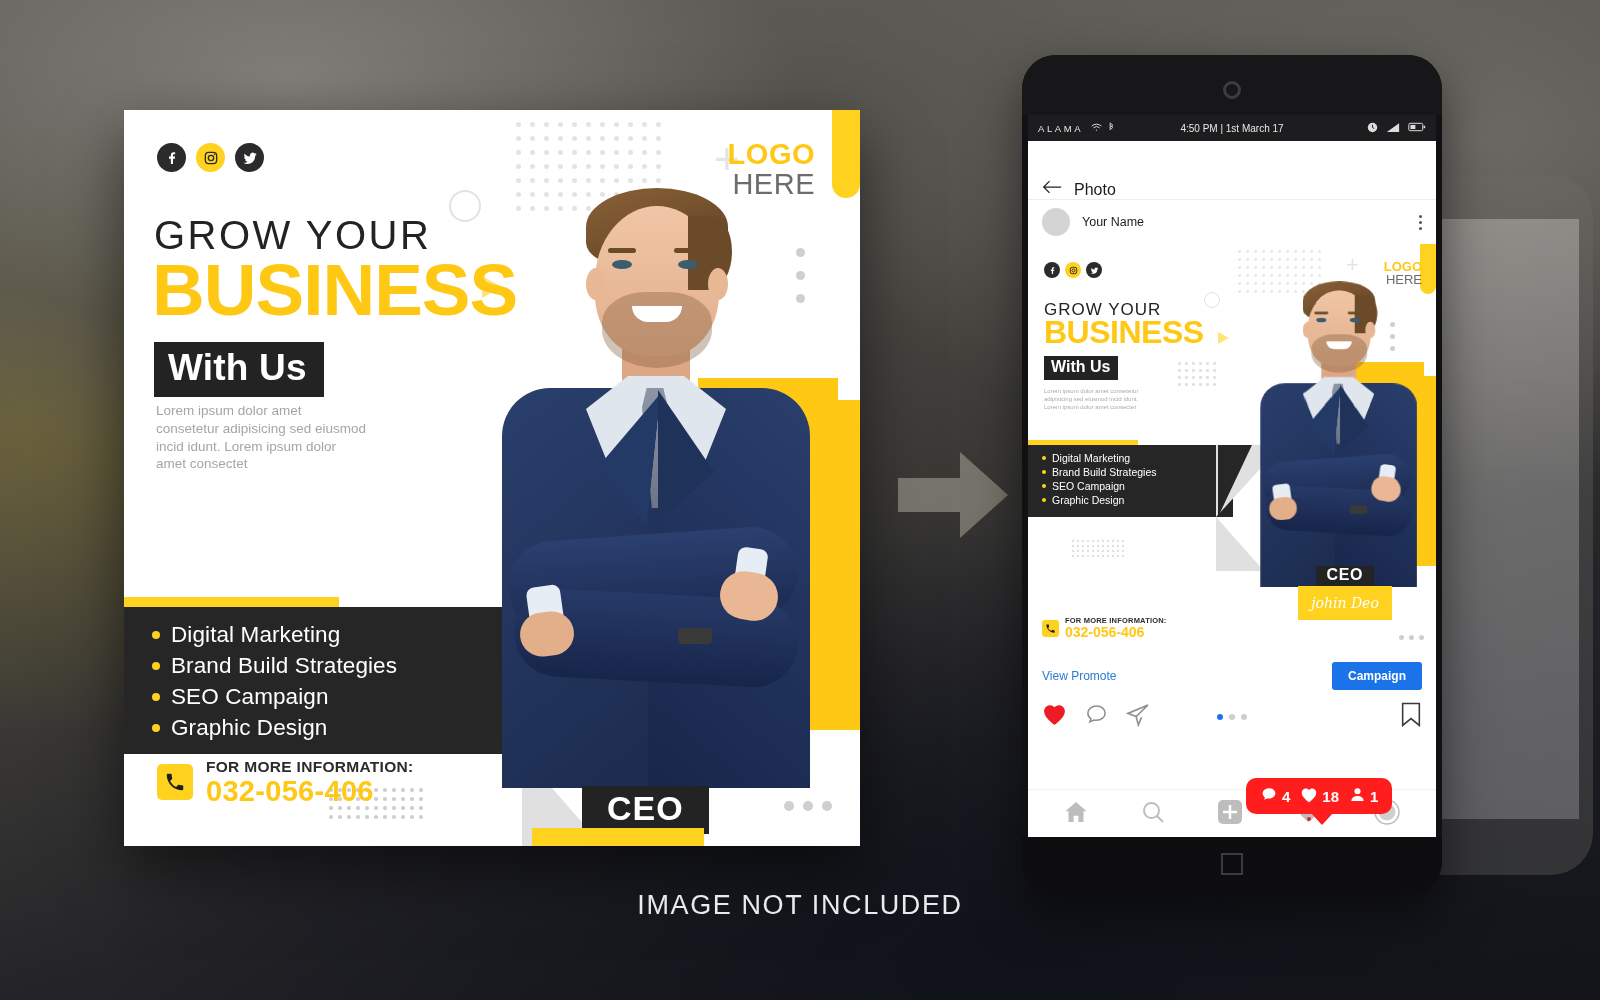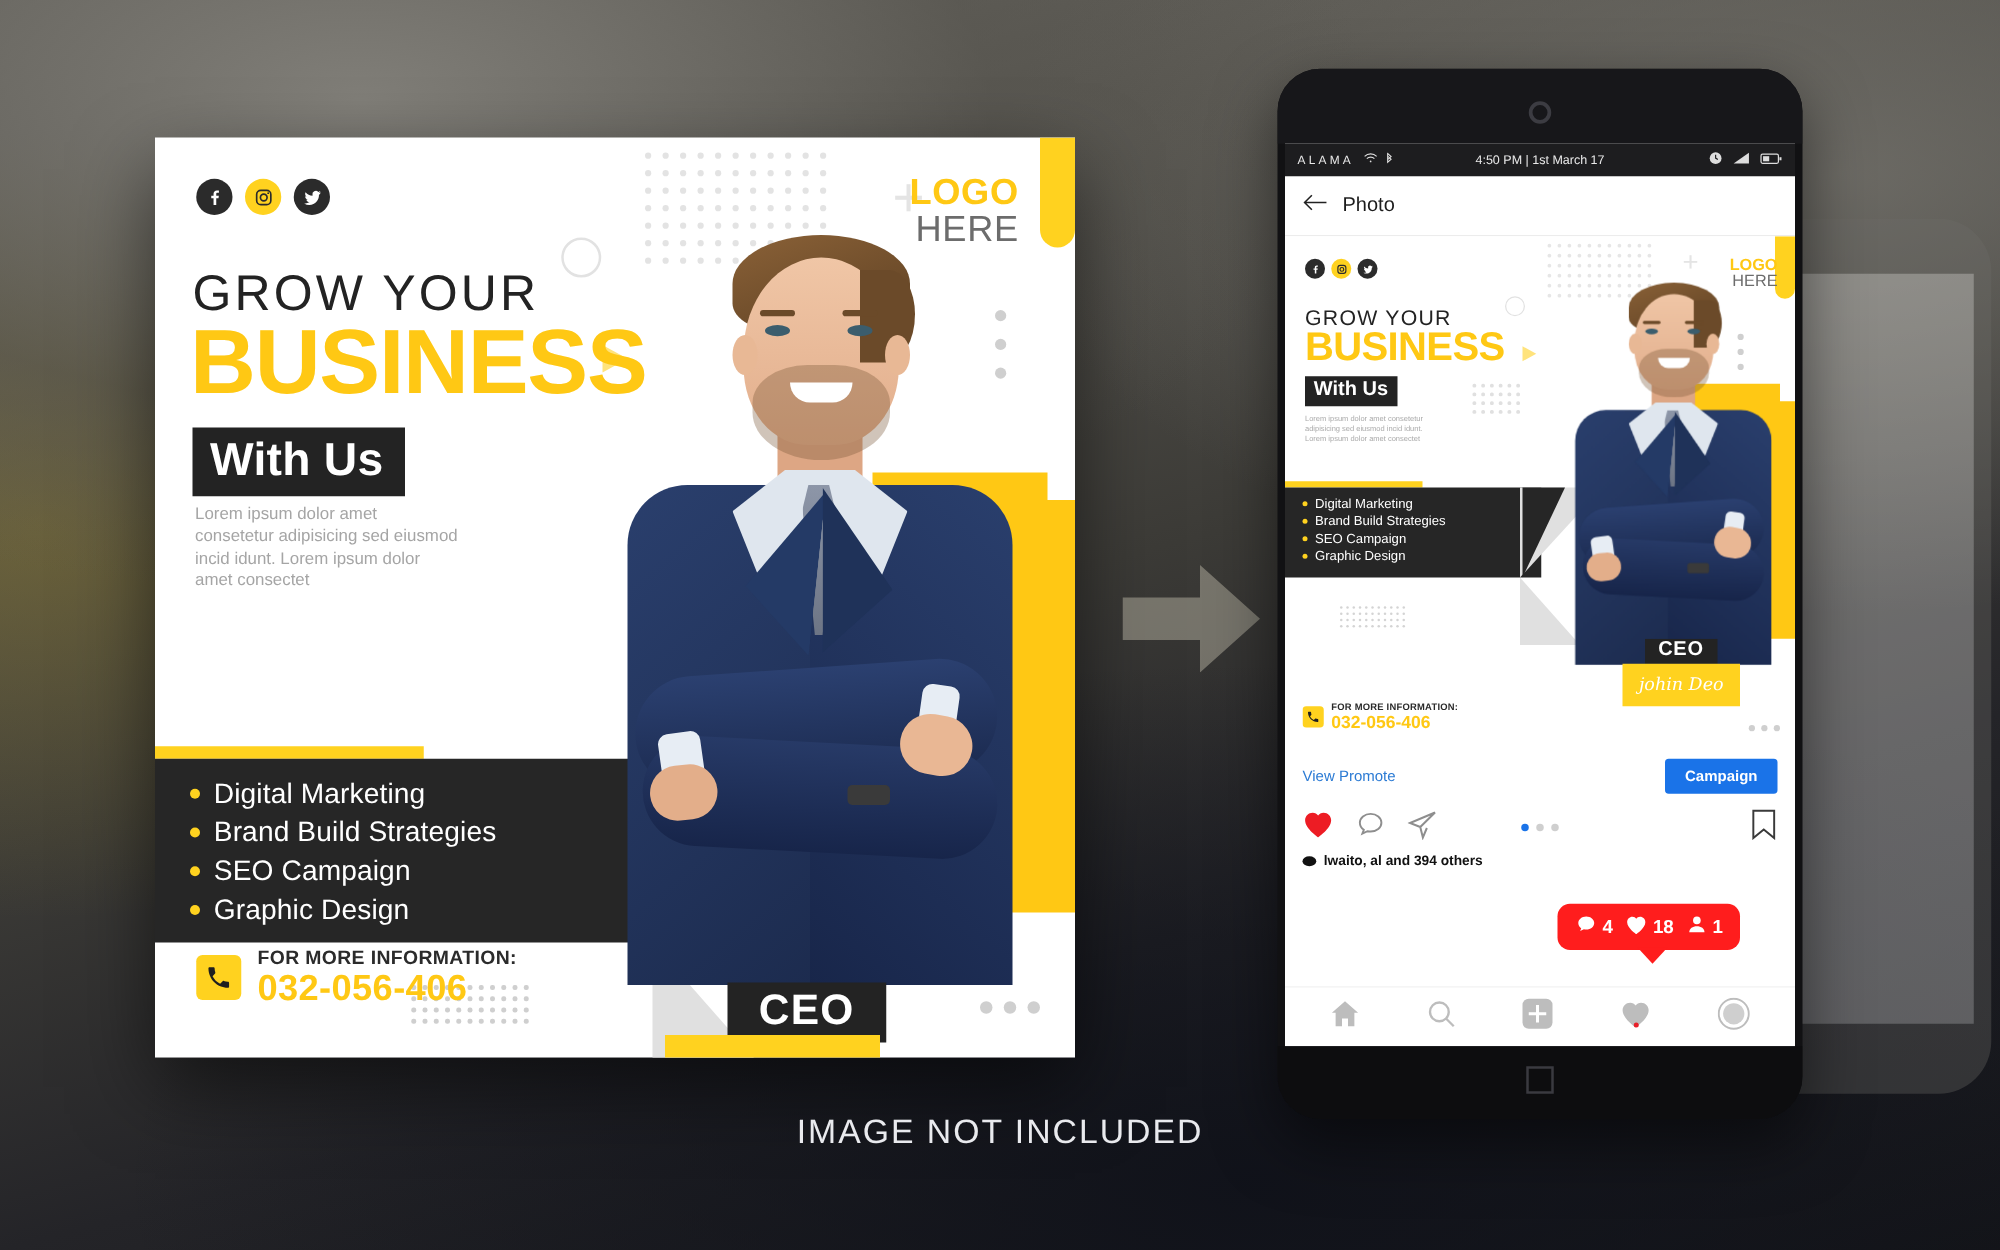--- a/index.html
+++ b/index.html
@@ -215,21 +215,21 @@
   .statusbar {
     height: 26px; background:#1d1d1f; color:#e9e9e9;
     display:flex; align-items:center; padding: 0 10px; font-size: 10.5px;
   }
   .statusbar .carrier { letter-spacing: 2.6px; font-size: 9.5px; }
   .statusbar .time { position:absolute; left: 50%; transform: translateX(-50%); font-size: 10px; }
   .statusbar .right { margin-left:auto; display:flex; align-items:center; gap: 8px; }
 
   
   .apphdr {
-    height: 48px; display:flex; align-items:center; gap: 12px; padding: 0 14px;
+    height: 59px; display:flex; align-items:flex-end; gap: 12px; padding: 0 14px;
     border-bottom: 1px solid #ececec;
   }
   .apphdr .title { font-size: 16px; color:#1c1c1c; }
 
   .profrow { height: 44px; display:flex; align-items:center; padding: 0 14px; gap: 12px; }
   .profrow .avatar { width: 28px; height: 28px; border-radius:50%; background:#d4d4d4; flex:none; }
   .profrow .uname { font-size: 12.5px; color:#1c1c1c; }
   .profrow .kebab { margin-left:auto; display:flex; flex-direction:column; gap:3px; }
   .profrow .kebab i { width: 3px; height: 3px; background:#555; border-radius:50%; display:block; }
 
@@ -669,20 +669,29 @@
 
     <div class="apphdr">
       <span>
         <svg width="20" height="16" viewBox="0 0 24 18" fill="none" stroke="#222" stroke-width="1.5">
             <path d="M23 9H2M9 2L2 9l7 7"></path>
           </svg>
       </span>
       <span class="title">Photo</span>
     </div>
 
+    <div class="profrow">
+      <div class="avatar"></div>
+      <div class="uname">Your Name</div>
+      <div class="kebab">
+          <i></i>
+          <i></i>
+          <i></i>
+        </div>
+    </div>
 
     <div id="mini">
       <div class="mtab"></div>
 
       <div class="dotgrid" id="mdg1" style="left:210px;top:6px;width:86px;height:52px;">
           <i style="left: 0px; top: 0px; width: 3px; height: 3px; background: rgb(230, 230, 230);"></i>
           <i style="left: 8px; top: 0px; width: 3px; height: 3px; background: rgb(230, 230, 230);"></i>
           <i style="left: 16px; top: 0px; width: 3px; height: 3px; background: rgb(230, 230, 230);"></i>
           <i style="left: 24px; top: 0px; width: 3px; height: 3px; background: rgb(230, 230, 230);"></i>
           <i style="left: 32px; top: 0px; width: 3px; height: 3px; background: rgb(230, 230, 230);"></i>
@@ -997,24 +1006,20 @@
                 <circle cx="12" cy="7.5" r="4.3"></circle>
                 <path d="M3.4 21c0-4.3 3.9-6.8 8.6-6.8s8.6 2.5 8.6 6.8z"></path>
               </svg>
           </span>
           <span>1</span>
         </span>
         <span class="tail"></span>
       </div>
     </div>
 
-    <div class="likes-row">
-      <span class="fav"></span>
-      <span class="txt">lwaito, al   and 394 others</span>
-    </div>
 
     <div class="botnav">
       <span>
         <svg width="24" height="22" viewBox="0 0 24 22" fill="#bdbdbd">
             <path d="M12 1L1.5 10.2h3V21h5.1v-6.2h4.8V21h5.1V10.2h3z"></path>
           </svg>
       </span>
       <span>
         <svg width="24" height="24" viewBox="0 0 24 24" fill="none" stroke="#bdbdbd" stroke-width="1.9">
             <circle cx="10.5" cy="10.5" r="7.5"></circle>

